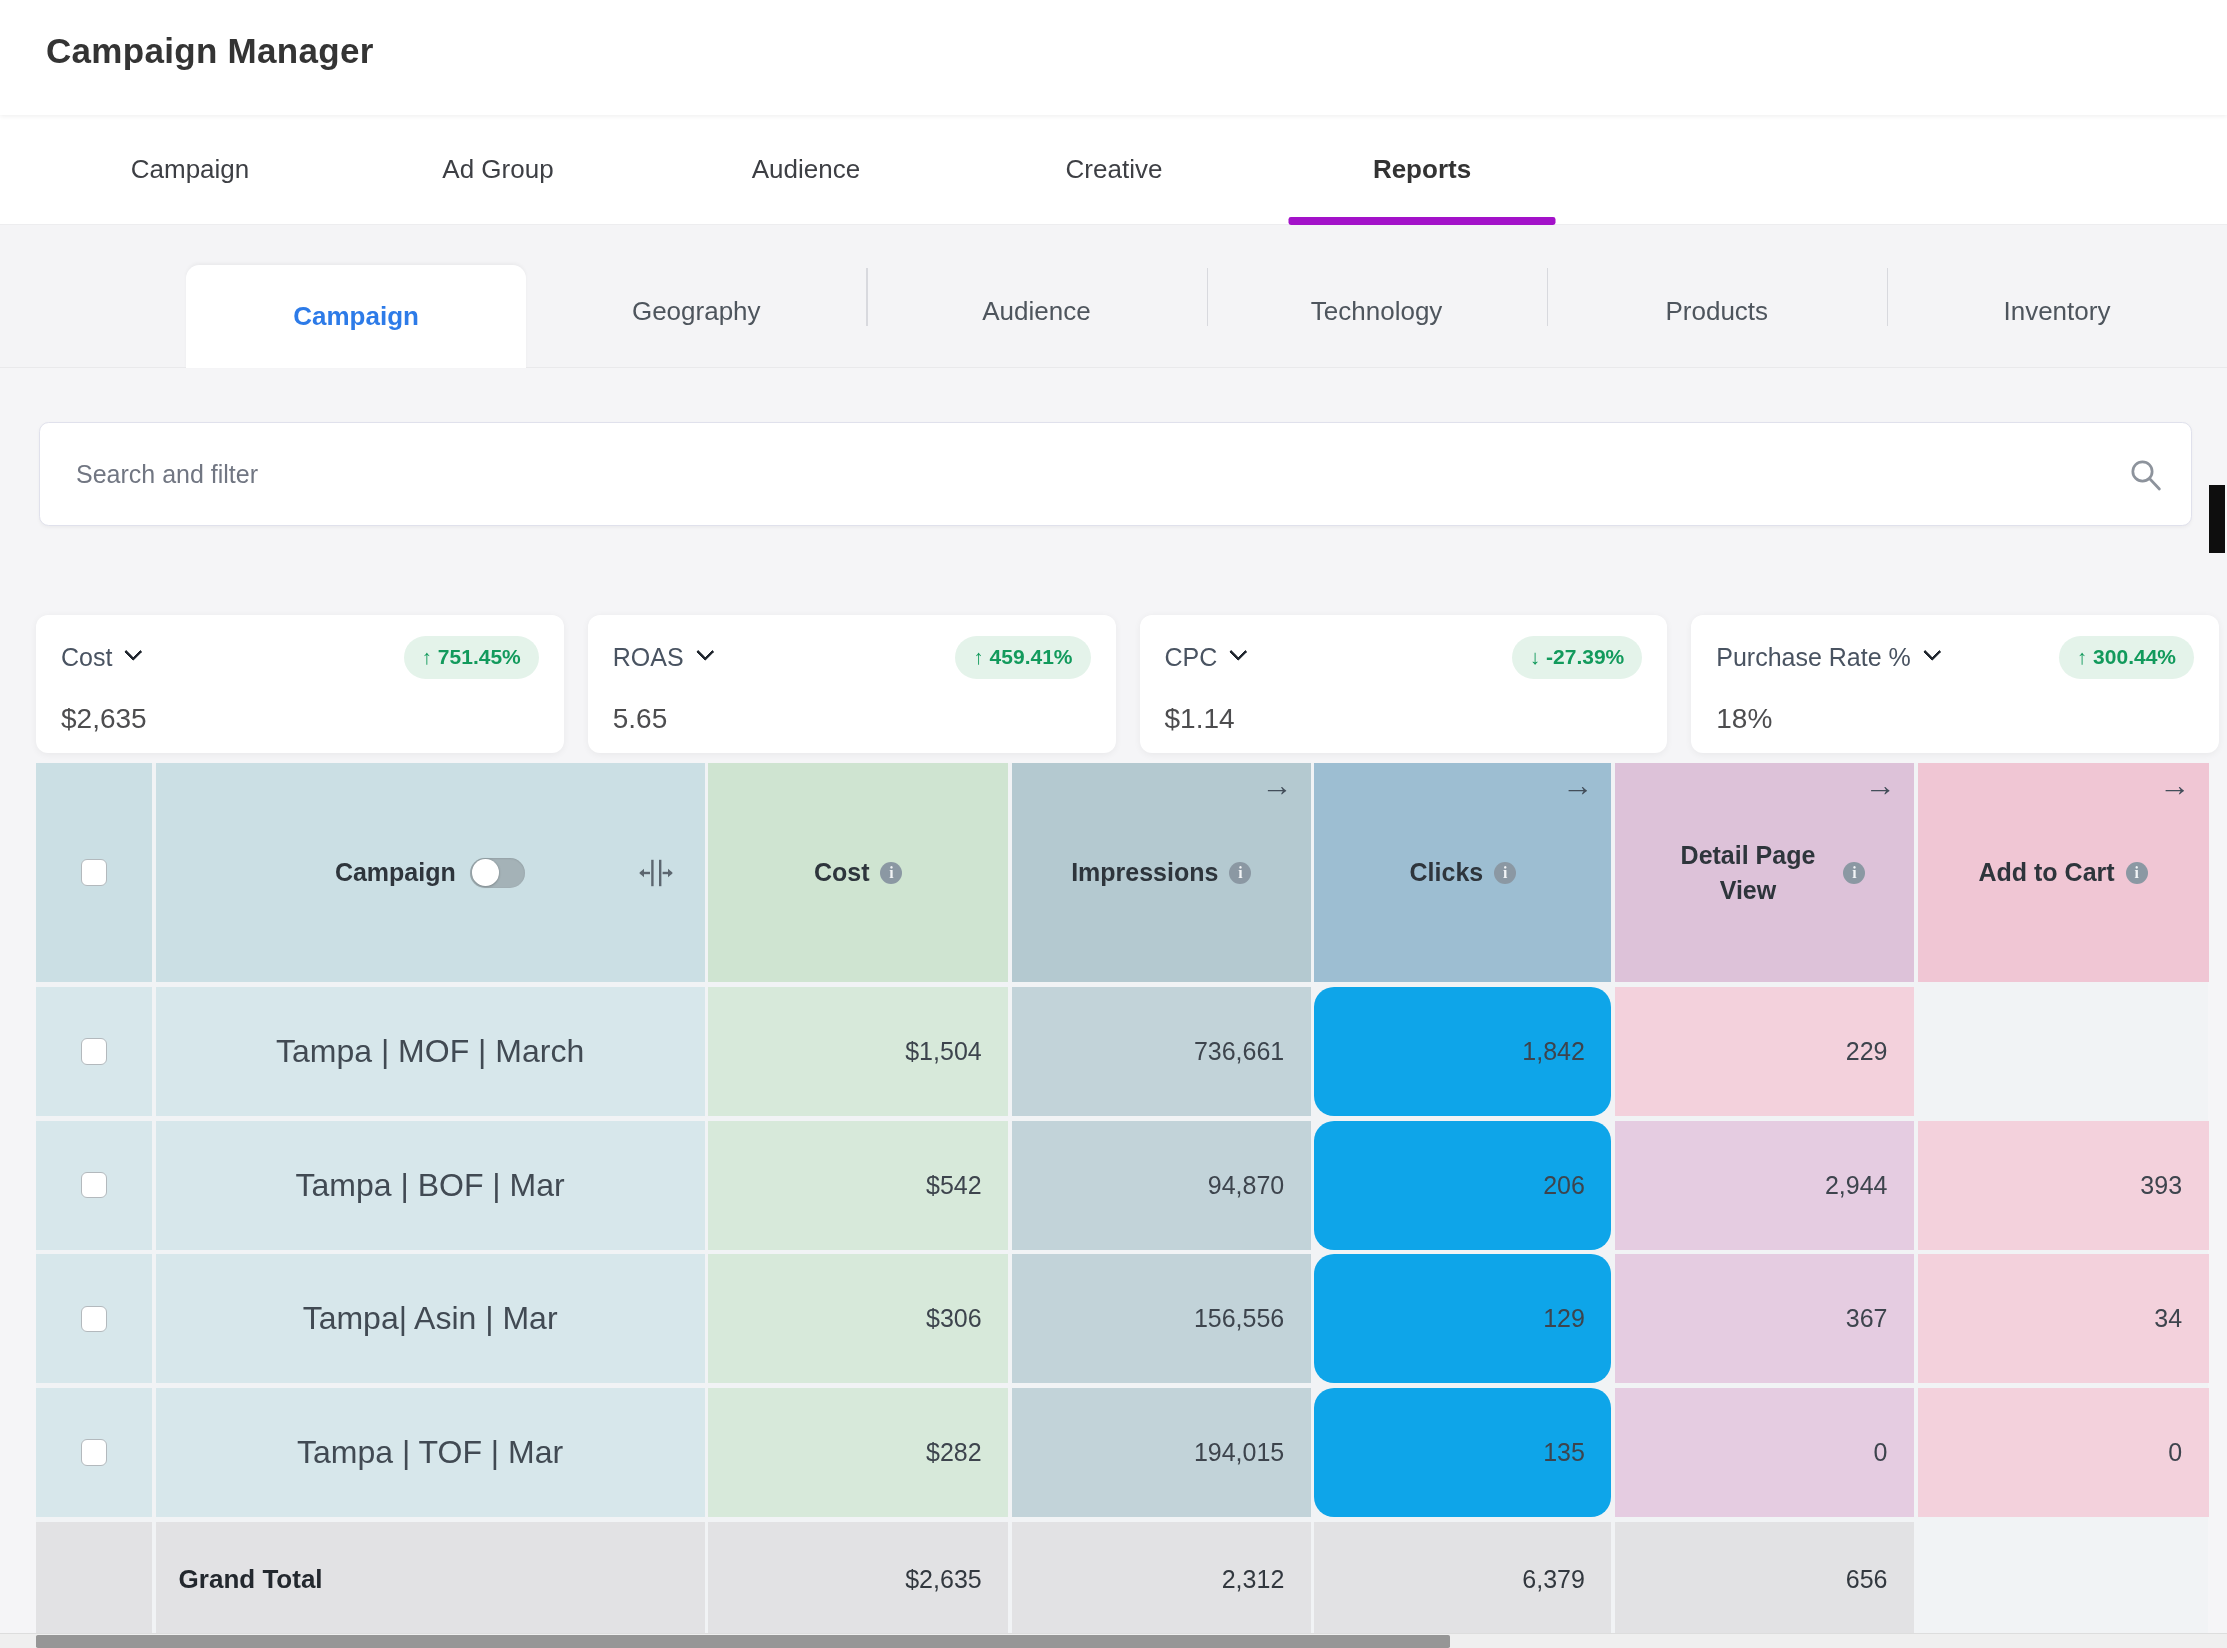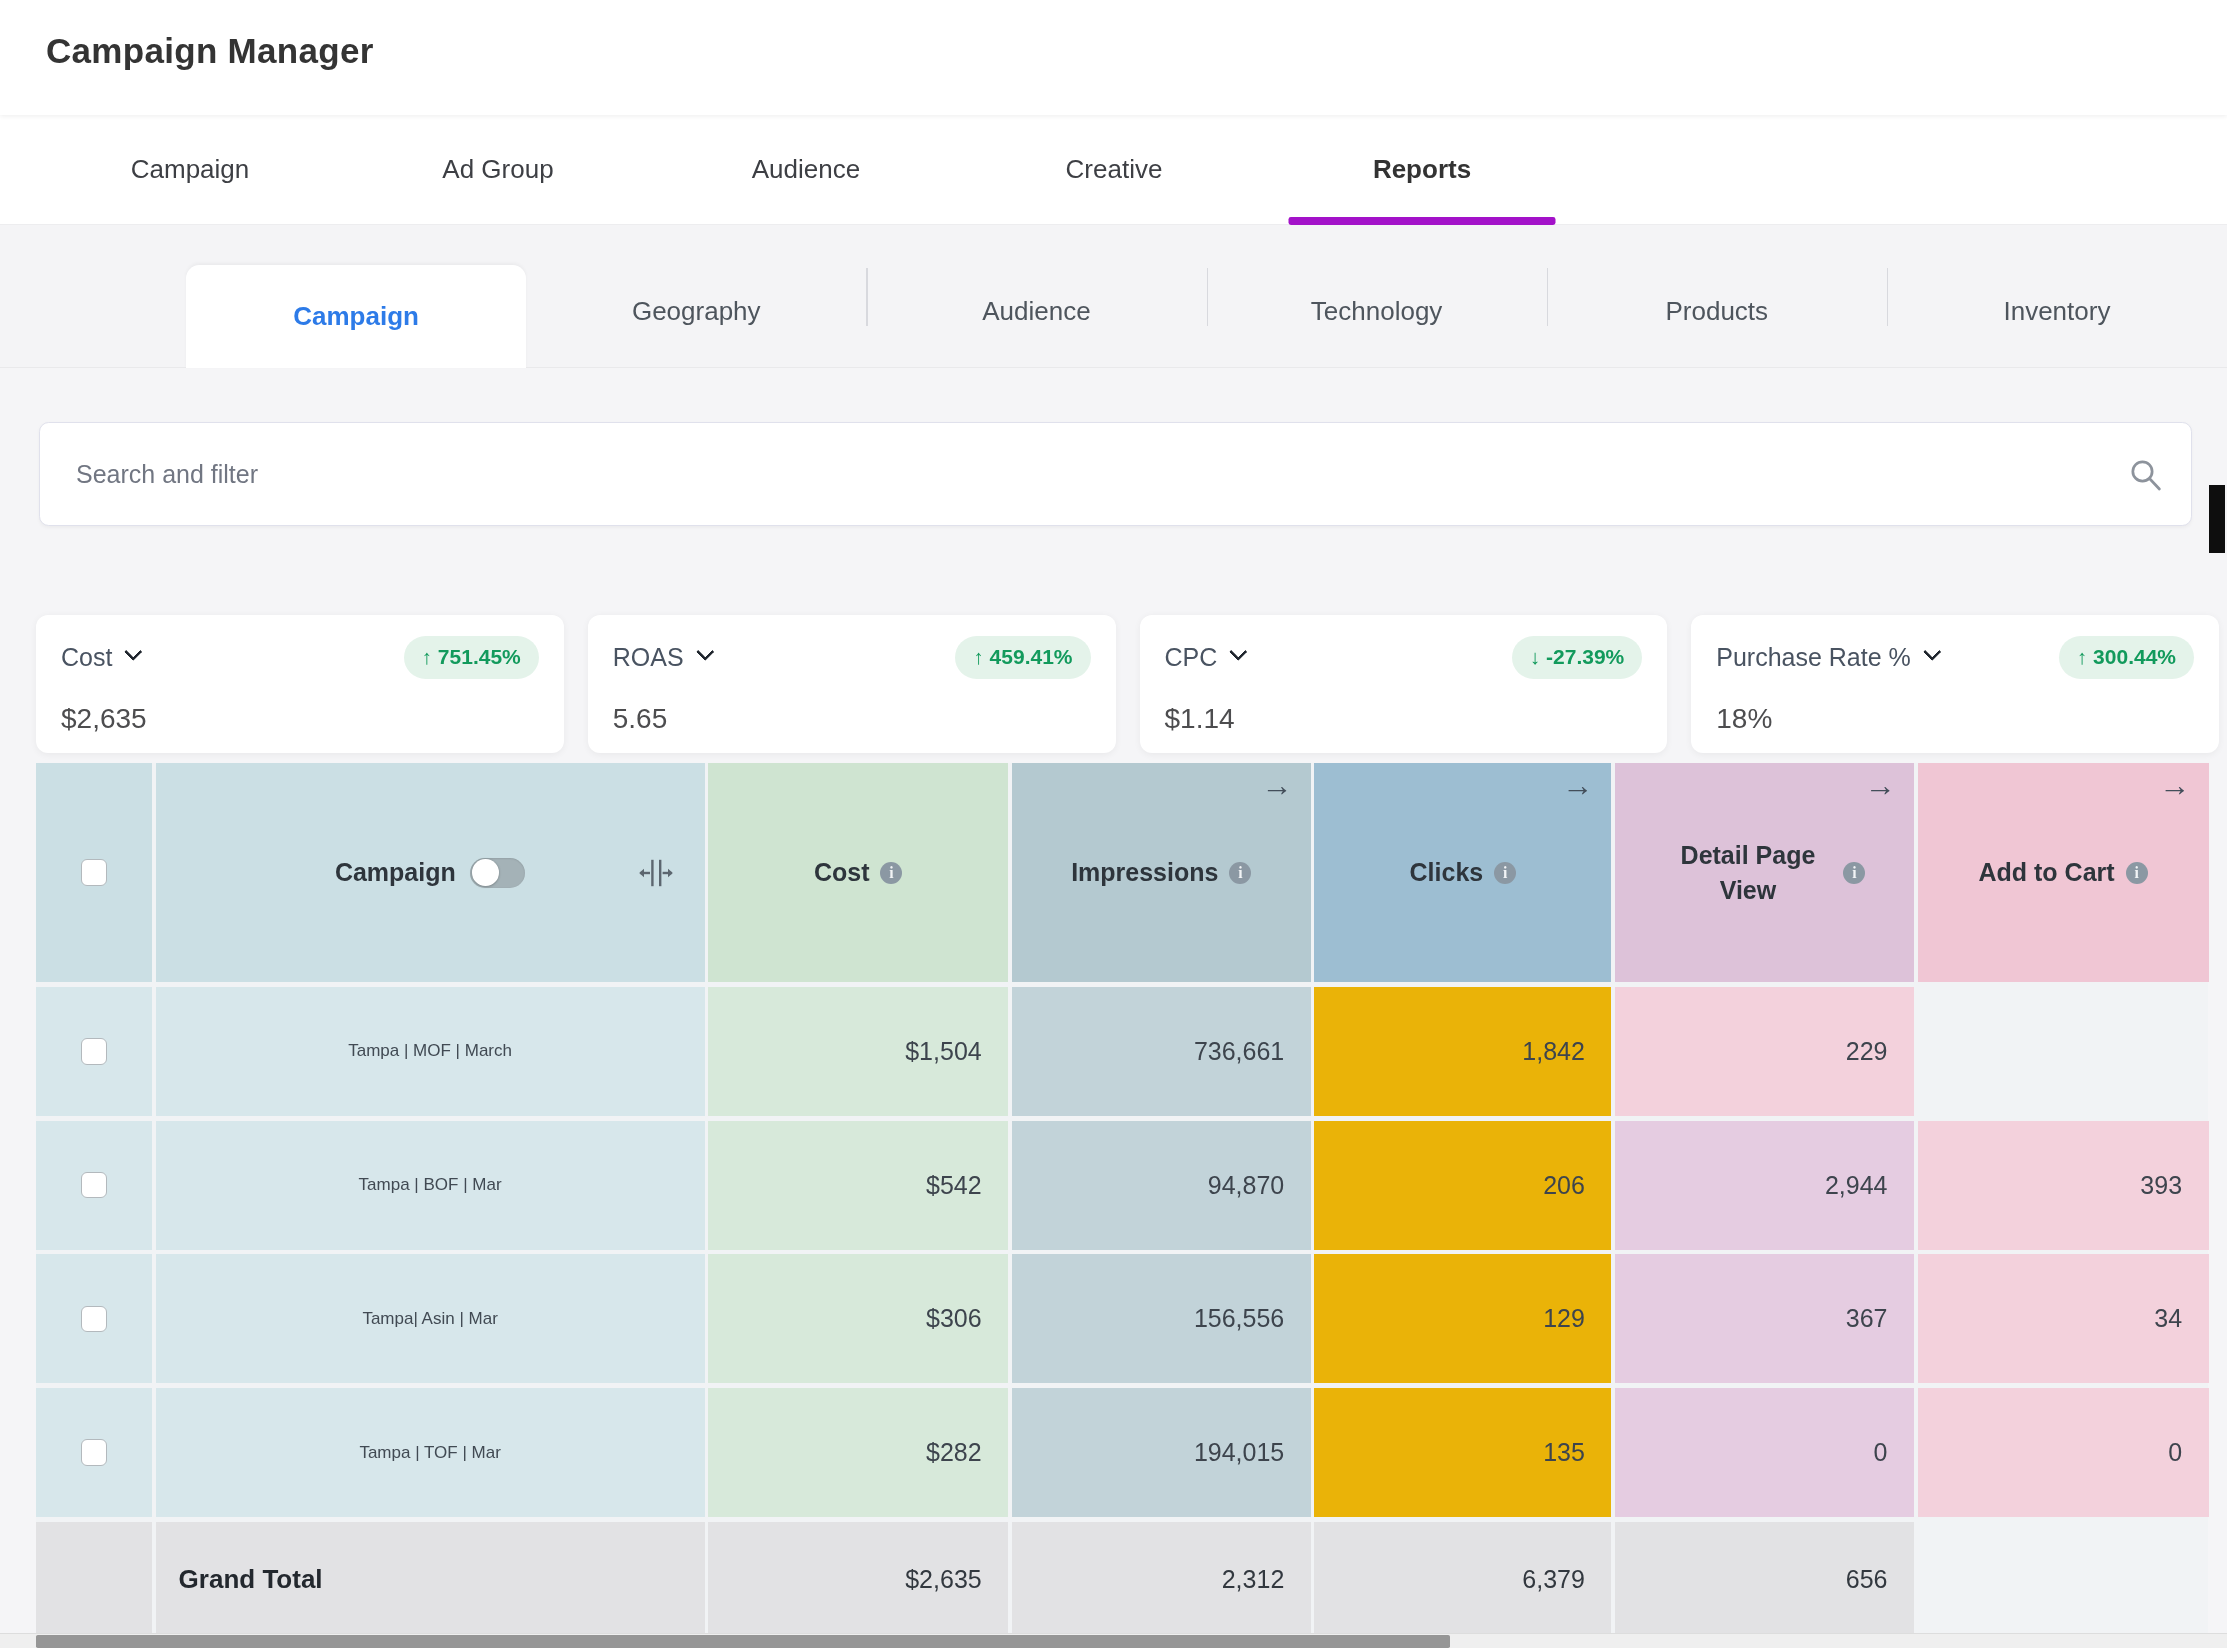--- a/index.html
+++ b/index.html
@@ -106,35 +106,35 @@
     display:grid;
     grid-template-columns:116px 549px 300px 299px 297px 299px 291px;
     column-gap:3.6px;
   }
   .thead{ height:219px; }
   .tdata{ height:129px; margin-top:4.8px; }
   .ttotal{ height:115px; margin-top:4.8px; }
 
   .cell{ display:flex; align-items:center; position:relative; }
   .cell.num{ justify-content:flex-end; padding-right:26.5px; font-size:25px; color:#3d444d; }
-  .cell.name{ justify-content:center; font-size:17px; color:#414a53; }
+  .cell.name{ justify-content:center; font-size:32px; color:#414a53; }
   .cell.check{ justify-content:center; }
 
   
   .h-check,.h-camp{ background:#cbdfe4; }
   .h-cost{ background:#cfe4d1; }
   .h-impr{ background:#b4c9d0; }
   .h-clk { background:#9dbed2; }
   .h-dpv { background:#ddc2d9; }
   .h-atc { background:#f0c6d4; }
   
   .c-check,.c-camp{ background:#d7e7eb; }
   .c-cost{ background:#d7e9da; }
   .c-impr{ background:#c2d3d9; }
-  .c-clk { background:#eab308; }
+  .c-clk { background:#0ea5e9;border-radius:20px; }
   .c-dpv { background:#e5cce1; }
   .c-atc { background:#f3d1dc;text-align:center; }
   
   .g-cell{ background:#e2e2e4; }
 
   .hcell{ justify-content:center; }
   .hlabel{ font-size:25px; font-weight:700; color:#2e353c; text-align:center; }
   .hlabel.wrap{ max-width:169px; line-height:1.4; }
   .hgroup{ display:flex; align-items:center; gap:11px; justify-content:center; }
 

